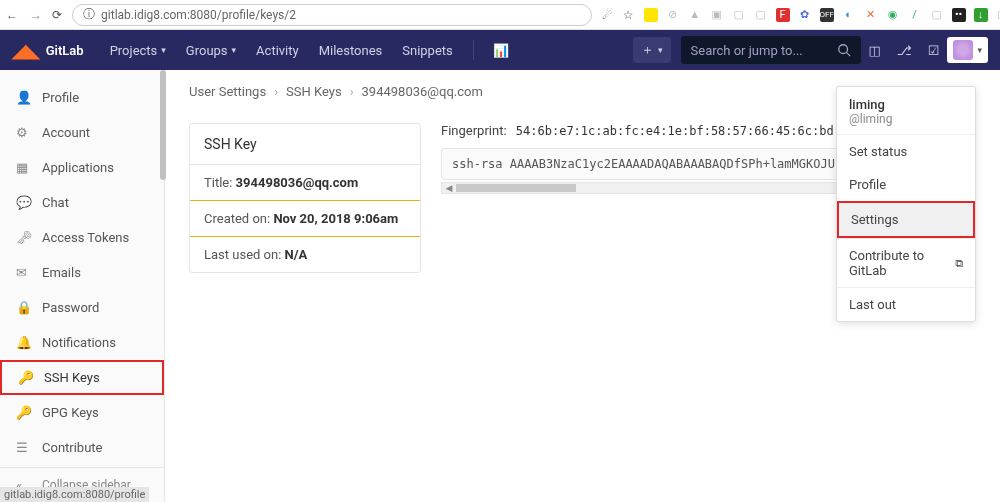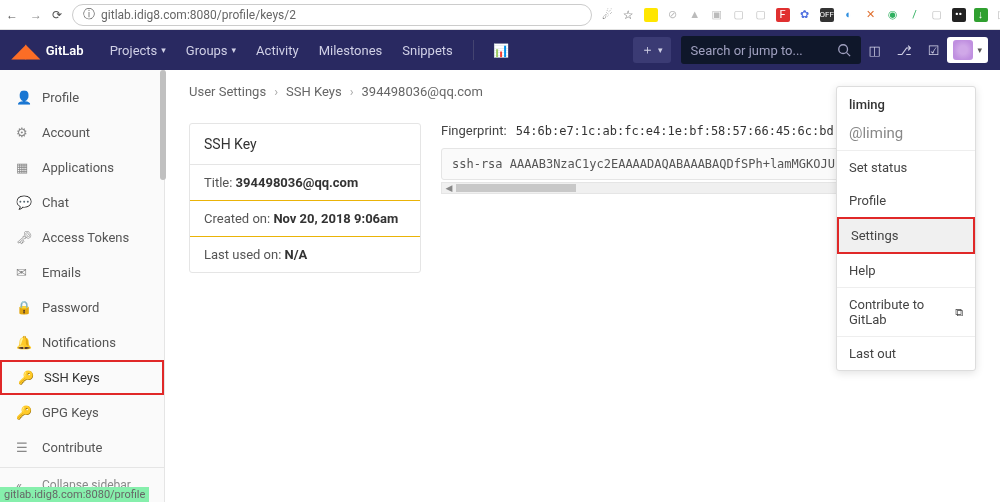--- a/index.html
+++ b/index.html
@@ -53,27 +53,27 @@
 .fp-line code { font-family: Menlo, monospace; font-size: 12px; color: #333; margin-left: 6px; }
 .key-box { border: 1px solid #e5e5e5; background: #fafafa; border-radius: 3px; padding: 8px 10px; font-family: Menlo, monospace; font-size: 12px; color: #555; white-space: nowrap; overflow: hidden; }
 .hscroll { height: 12px; background: #f0f0f0; display: flex; margin-top: 2px; border: 1px solid #e5e5e5; }
 .hscroll .arrow { width: 14px; text-align: center; font-size: 9px; color: #888; line-height: 10px; }
 .hscroll .track { flex: 1; position: relative; }
 .hscroll .thumb { position: absolute; left: 0; top: 1px; width: 120px; height: 8px; background: #c8c8c8; }
 
 .dropdown { position: absolute; right: 24px; top: 16px; width: 140px; background: #fff; border: 1px solid #ddd; border-radius: 3px; box-shadow: 0 2px 8px rgba(0,0,0,0.12); font-size: 13px; }
 .dd-header { padding: 10px 12px 8px; border-bottom: 1px solid #eee; }
 .dd-name { color: #333; font-weight: 500; }
-.dd-handle { color: #888; font-size: 15px; margin-top: 12px; }
+.dd-handle { color: #888; font-size: 12px; }
 .dd-item { padding: 9px 12px; color: #444; cursor: pointer; display: flex; align-items: center; }
 .dd-item.hl { border: 2px solid #e02828; background: #f0f0f0; }
 .dd-sep { height: 1px; background: #eee; }
 .ext-link { margin-left: 4px; font-size: 11px; }
 
-.status-text { position: absolute; bottom: 0; left: 0; font-size: 11px; color: #666; background: #86efac; padding: 1px 4px; text-align: center; }
+.status-text { position: absolute; bottom: 0; left: 0; font-size: 11px; color: #666; background: #e5e5e5; padding: 1px 4px; text-align: center; }
 </style>
 </head>
 <body>
 
 <div class="browser-bar">
   <div class="nav-arrows">
     <span>←</span>
     <span>→</span>
   </div>
   <span class="reload">⟳</span>
@@ -240,21 +240,20 @@
     </div>
 
     <div class="dropdown">
       <div class="dd-header">
         <div class="dd-name">liming</div>
         <div class="dd-handle">@liming</div>
       </div>
       <div class="dd-item">Set status</div>
       <div class="dd-item">Profile</div>
       <div class="dd-item hl">Settings</div>
-      <div class="dd-item">Help</div>
       <div class="dd-sep"></div>
       <div class="dd-item">
           <span>Contribute to GitLab</span>
           <span class="ext-link">⧉</span>
         </div>
       <div class="dd-sep"></div>
       <div class="dd-item">Last out</div>
     </div>
   </div>
 </div>

